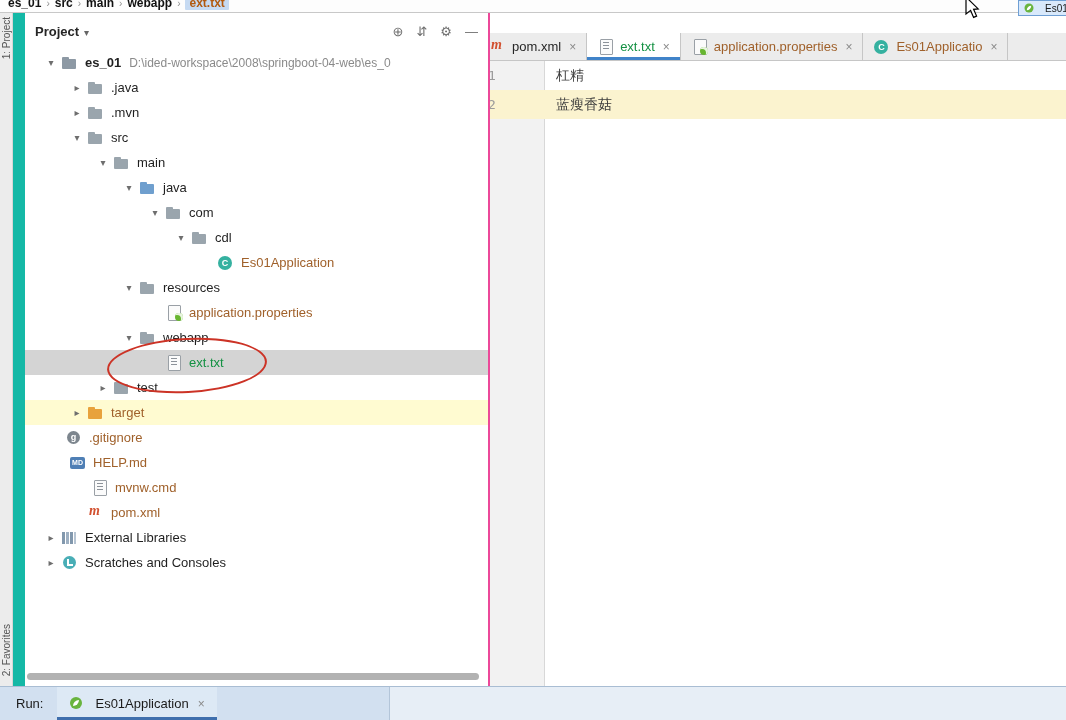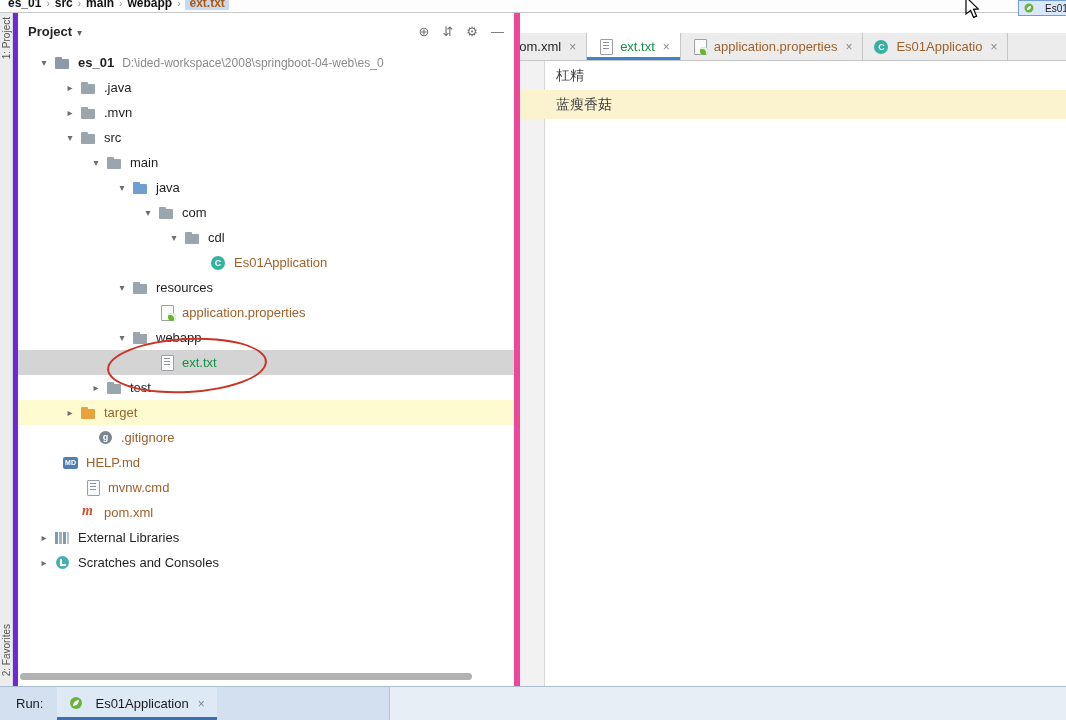--- a/index.html
+++ b/index.html
@@ -1,34 +1,34 @@
 <!DOCTYPE html>
 <html style="--sel-row: #D4D4D4; --yellow-row: #FFFBD1; --caret-row: #FBF3CF; --underline: #4083C9; --ann-red: #CC3326;"><head>
 <meta charset="utf-8">
 <style>
   *{margin:0;padding:0;box-sizing:border-box}
   html,body{background:#fff}
   body{font-family:"Liberation Sans",sans-serif;}
-  .app{position:relative;width:1066px;height:720px;overflow:hidden;background:#6d28d9}
+  .app{position:relative;width:1066px;height:720px;overflow:hidden;background:#14b8a6}
 
   
   .breadcrumb-bar{position:absolute;left:0;top:0;width:100%;height:13px;background:#fdfdfd;border-bottom:1px solid #c8c8c8;overflow:hidden;z-index:5}
   .bc-inner{display:flex;align-items:center;gap:5px;font-size:12px;color:#111;margin-top:-4px;padding-left:8px;white-space:nowrap}
   .bc-seg{font-weight:bold}
   .bc-seg.last{background:#c6daf2;color:#b2590e;padding:0 4px;border-radius:1px}
   .bc-sep{color:#8f8f8f;font-size:10px}
 
   
   .left-strip{position:absolute;left:0;top:13px;width:13px;height:707px;background:#ececec;border-right:1px solid #d6d6d6;z-index:4}
   .vlabel{position:absolute;left:1px;writing-mode:vertical-rl;transform:rotate(180deg);font-size:10px;color:#555;white-space:nowrap}
   .vlabel.top{top:4px}
   .vlabel.bottom{bottom:44px}
 
   
-  .project-panel{position:absolute;left:18px;top:13px;width:502px;height:673px;background:#fff;border-right:6px solid #ec4899;z-index:2;overflow:hidden}
+  .project-panel{position:absolute;left:25px;top:13px;width:465px;height:673px;background:#fff;border-right:2px solid #ec4899;z-index:2;overflow:hidden}
   .panel-header{height:37px;display:flex;align-items:center;padding:0 10px;font-size:13px;color:#262626}
   .ph-title{display:flex;align-items:center;gap:5px;font-weight:bold;cursor:default}
   .caret::before{content:"▾";color:#666;font-size:10px;font-weight:normal}
   .ph-icons{margin-left:auto;display:flex;gap:13px;color:#6f6f6f;font-size:13px}
   .ph-ic{cursor:default}
 
   .tree{position:relative;font-size:13px;color:#1f1f1f}
   .trow{height:25px;display:flex;align-items:center;white-space:nowrap}
   .trow.sel{background:var(--sel-row,#d4d4d4)}
   .trow.yrow{background:var(--yellow-row,#fffbd1)}
@@ -196,21 +196,21 @@
         <div class="trow" style="padding-left: 68px;">
           <span class="chev">▸</span>
           <span class="icon folder-icon"></span>
           <span class="tlabel">test</span>
         </div>
         <div class="trow yrow" style="padding-left: 42px;">
           <span class="chev">▸</span>
           <span class="icon excluded-folder-icon"></span>
           <span class="tlabel" style="color: rgb(160, 97, 43);">target</span>
         </div>
-        <div class="trow" style="padding-left: 59px; text-align: center;">
+        <div class="trow" style="padding-left: 20px; text-align: center;">
           <span class="chev"></span>
           <span class="icon gitignore-icon"></span>
           <span class="tlabel" style="color: rgb(160, 97, 43);">.gitignore</span>
         </div>
         <div class="trow" style="padding-left: 24px;">
           <span class="chev"></span>
           <span class="icon markdown-icon"></span>
           <span class="tlabel" style="color: rgb(160, 97, 43);">HELP.md</span>
         </div>
         <div class="trow" style="padding-left: 46px;">

